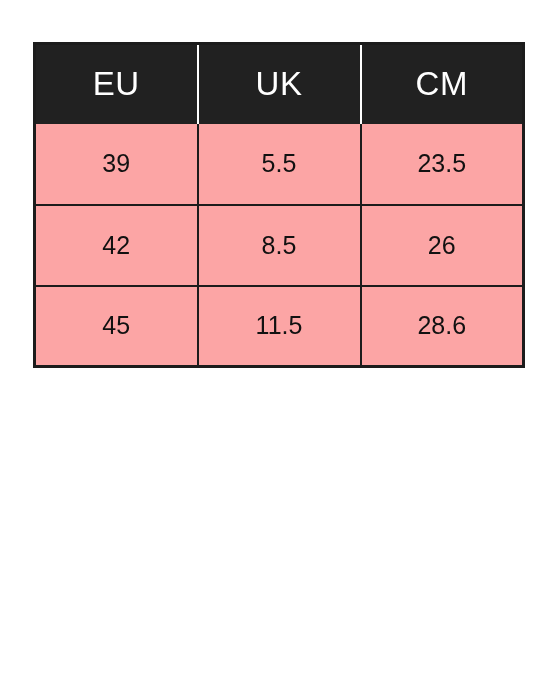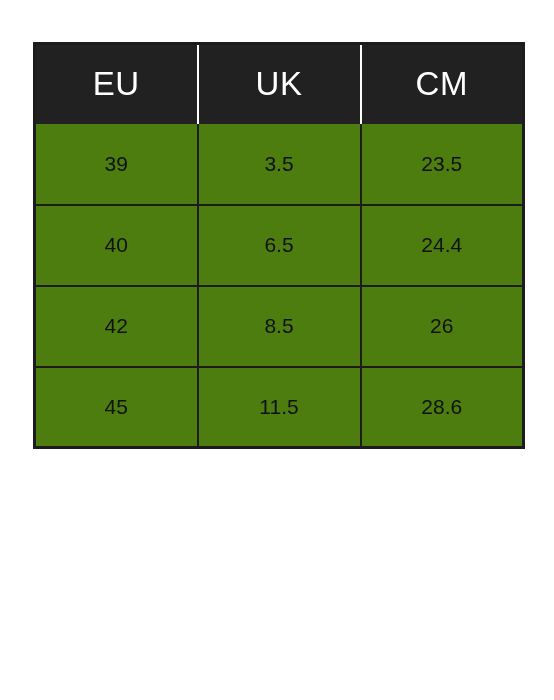--- a/index.html
+++ b/index.html
@@ -60,23 +60,23 @@
     box-sizing: border-box;
   }
 
   .size-table thead th:last-child {
     border-right: 0;
   }
 
   
   .size-table tbody td {
     height: 81px;
-    background: #4d7c0f;
+    background: #fca5a5;
     color: #111111;
-    font-size: 21px;
+    font-size: 25px;
     font-weight: 400;
     text-align: center;
     vertical-align: middle;
     padding: 0;
     border-top: 2px solid #1c1c1c;
     border-right: 2px solid #1c1c1c;
     box-sizing: border-box;
   }
 
   .size-table tbody td:last-child {
@@ -103,27 +103,22 @@
       <tr>
         <th>EU</th>
         <th>UK</th>
         <th>CM</th>
       </tr>
     </thead>
 
     <tbody>
       <tr>
         <td>39</td>
-        <td>3.5</td>
+        <td>5.5</td>
         <td>23.5</td>
-      </tr>
-      <tr>
-        <td>40</td>
-        <td>6.5</td>
-        <td>24.4</td>
       </tr>
       <tr>
         <td>42</td>
         <td>8.5</td>
         <td>26</td>
       </tr>
       <tr>
         <td>45</td>
         <td>11.5</td>
         <td>28.6</td>

